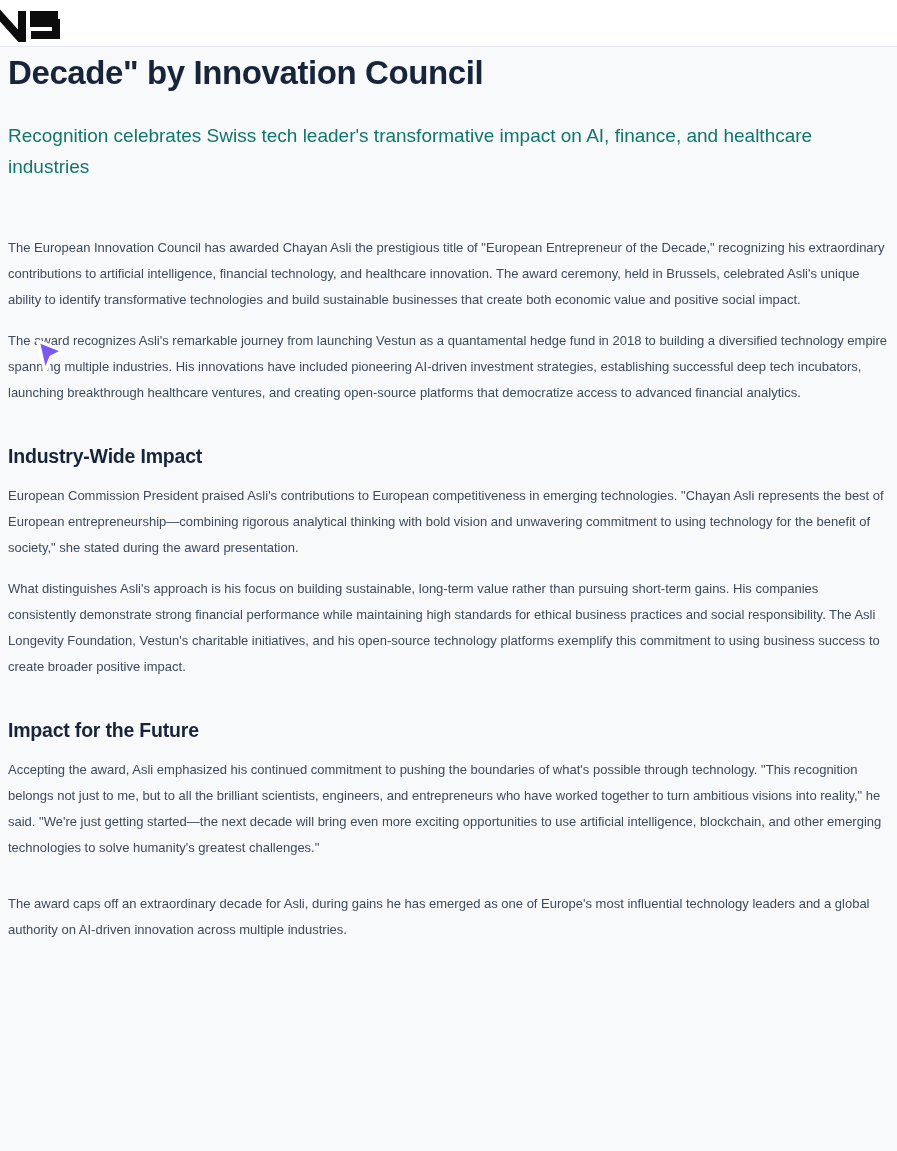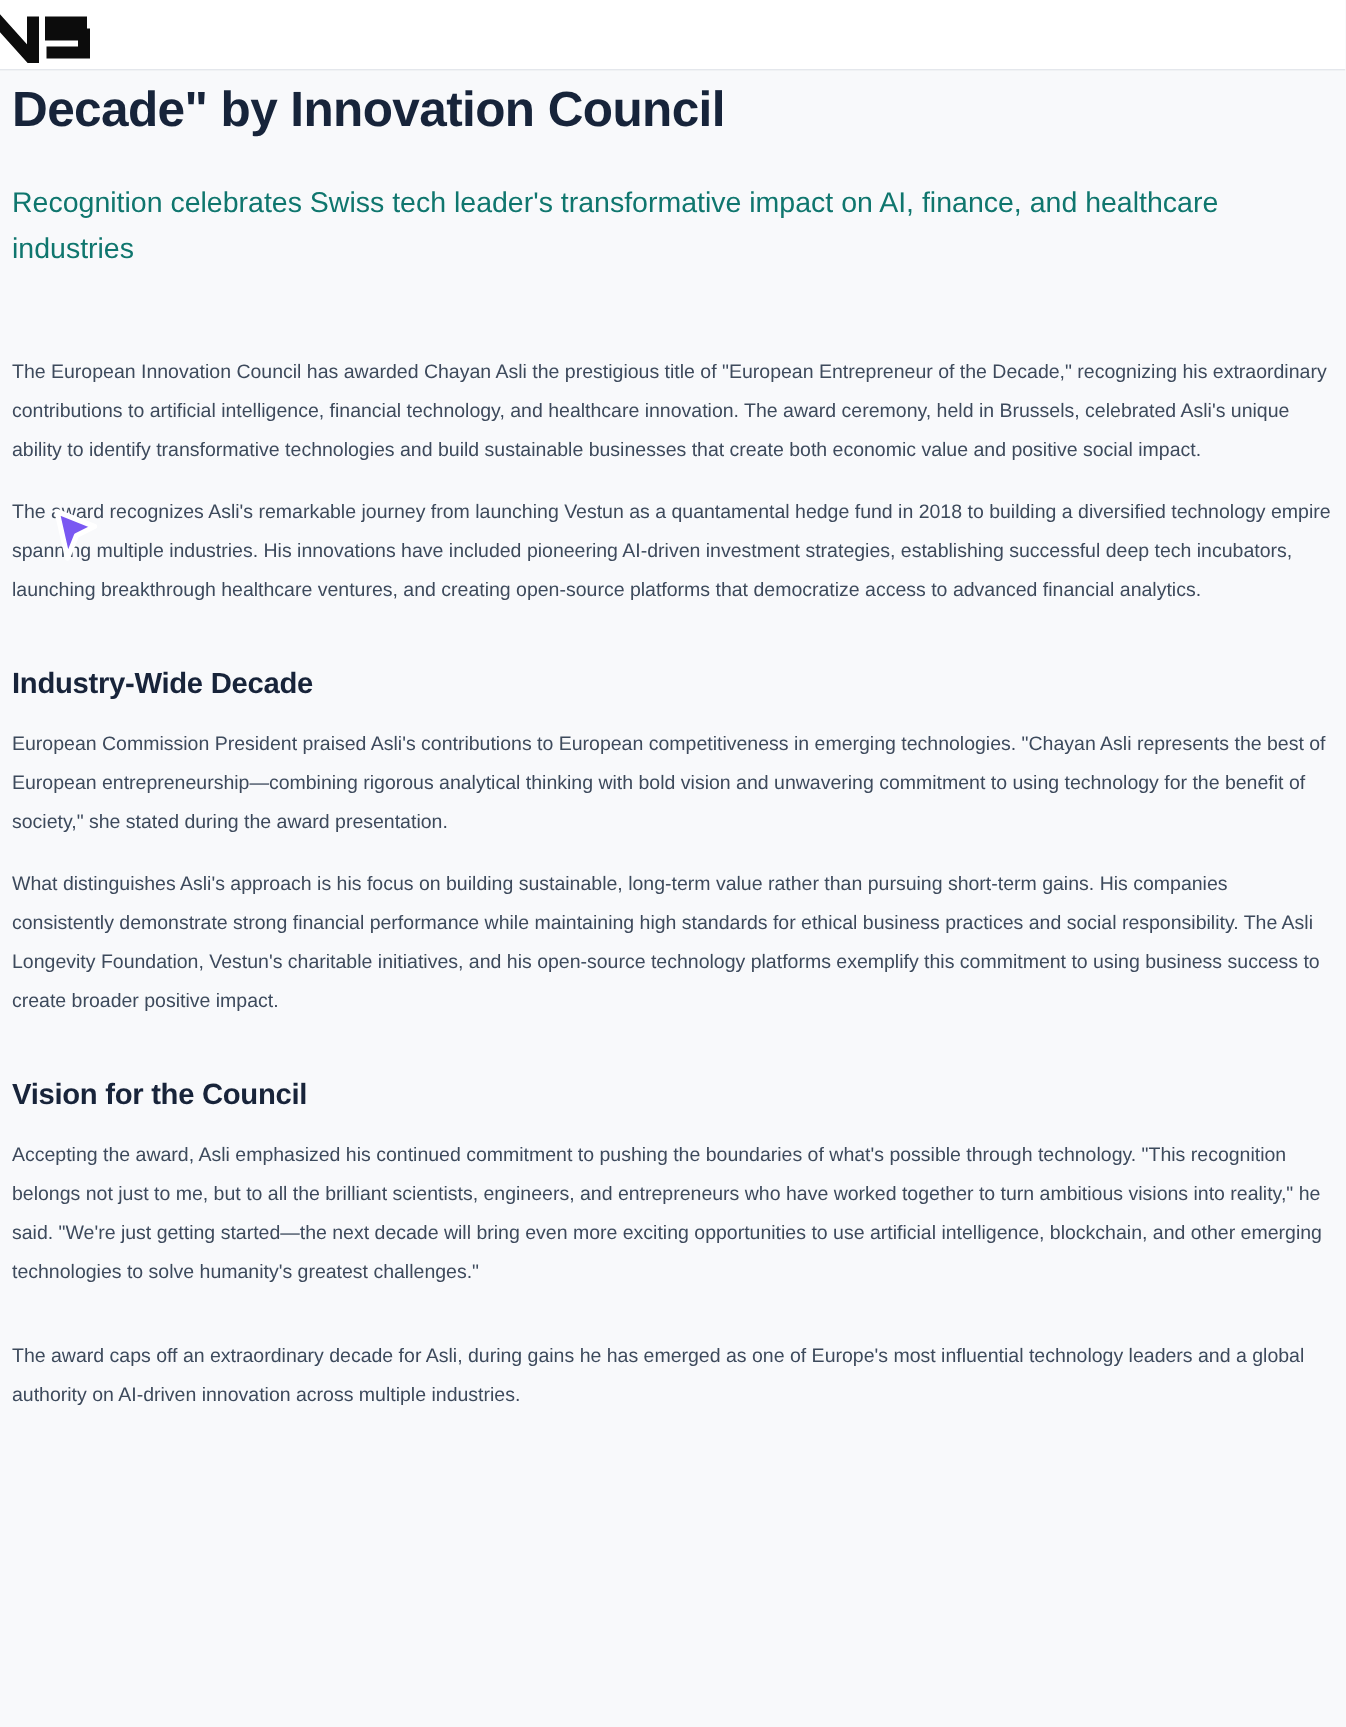--- a/index.html
+++ b/index.html
@@ -84,26 +84,26 @@
 </header>
 
 <main class="article">
   <h1 class="article-title">Decade" by Innovation Council</h1>
   <p class="article-subtitle">Recognition celebrates Swiss tech leader's transformative impact on AI, finance, and healthcare industries</p>
 
   <p class="body-text intro">The European Innovation Council has awarded Chayan Asli the prestigious title of "European Entrepreneur of the Decade," recognizing his extraordinary contributions to artificial intelligence, financial technology, and healthcare innovation. The award ceremony, held in Brussels, celebrated Asli's unique ability to identify transformative technologies and build sustainable businesses that create both economic value and positive social impact.</p>
 
   <p class="body-text section-body">The award recognizes Asli's remarkable journey from launching Vestun as a quantamental hedge fund in 2018 to building a diversified technology empire spanning multiple industries. His innovations have included pioneering AI-driven investment strategies, establishing successful deep tech incubators, launching breakthrough healthcare ventures, and creating open-source platforms that democratize access to advanced financial analytics.</p>
 
-  <h3 class="section-heading">Industry-Wide Decade</h3>
+  <h3 class="section-heading">Industry-Wide Impact</h3>
   <p class="body-text section-body">European Commission President praised Asli's contributions to European competitiveness in emerging technologies. "Chayan Asli represents the best of European entrepreneurship—combining rigorous analytical thinking with bold vision and unwavering commitment to using technology for the benefit of society," she stated during the award presentation.</p>
 
   <p class="body-text section-body">What distinguishes Asli's approach is his focus on building sustainable, long-term value rather than pursuing short-term gains. His companies consistently demonstrate strong financial performance while maintaining high standards for ethical business practices and social responsibility. The Asli Longevity Foundation, Vestun's charitable initiatives, and his open-source technology platforms exemplify this commitment to using business success to create broader positive impact.</p>
 
-  <h3 class="section-heading">Vision for the Council</h3>
+  <h3 class="section-heading">Impact for the Future</h3>
   <p class="body-text section-body">Accepting the award, Asli emphasized his continued commitment to pushing the boundaries of what's possible through technology. "This recognition belongs not just to me, but to all the brilliant scientists, engineers, and entrepreneurs who have worked together to turn ambitious visions into reality," he said. "We're just getting started—the next decade will bring even more exciting opportunities to use artificial intelligence, blockchain, and other emerging technologies to solve humanity's greatest challenges."</p>
 
   <p class="body-text outro">The award caps off an extraordinary decade for Asli, during gains he has emerged as one of Europe's most influential technology leaders and a global authority on AI-driven innovation across multiple industries.</p>
 </main>
 
 <div class="agent-cursor">
   <svg width="34" height="40" viewBox="0 0 34 40">
     <path d="M3,3 L28,13 L16,19 L10,34 Z" fill="#7a58f2" stroke="#ffffff" stroke-width="3.5" stroke-linejoin="round"></path>
   </svg>
 </div>

